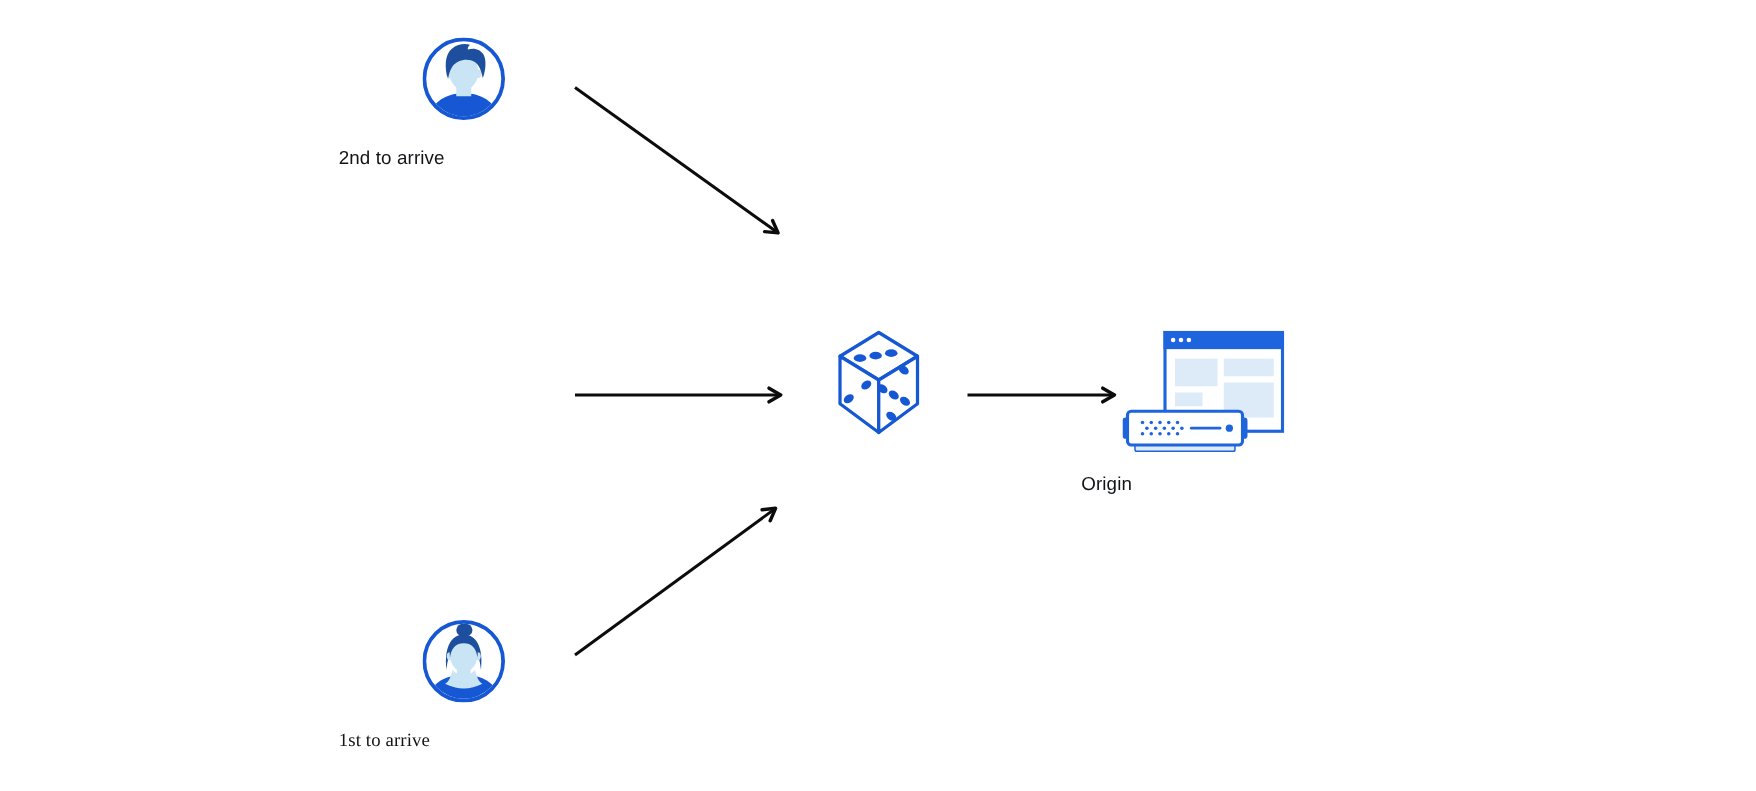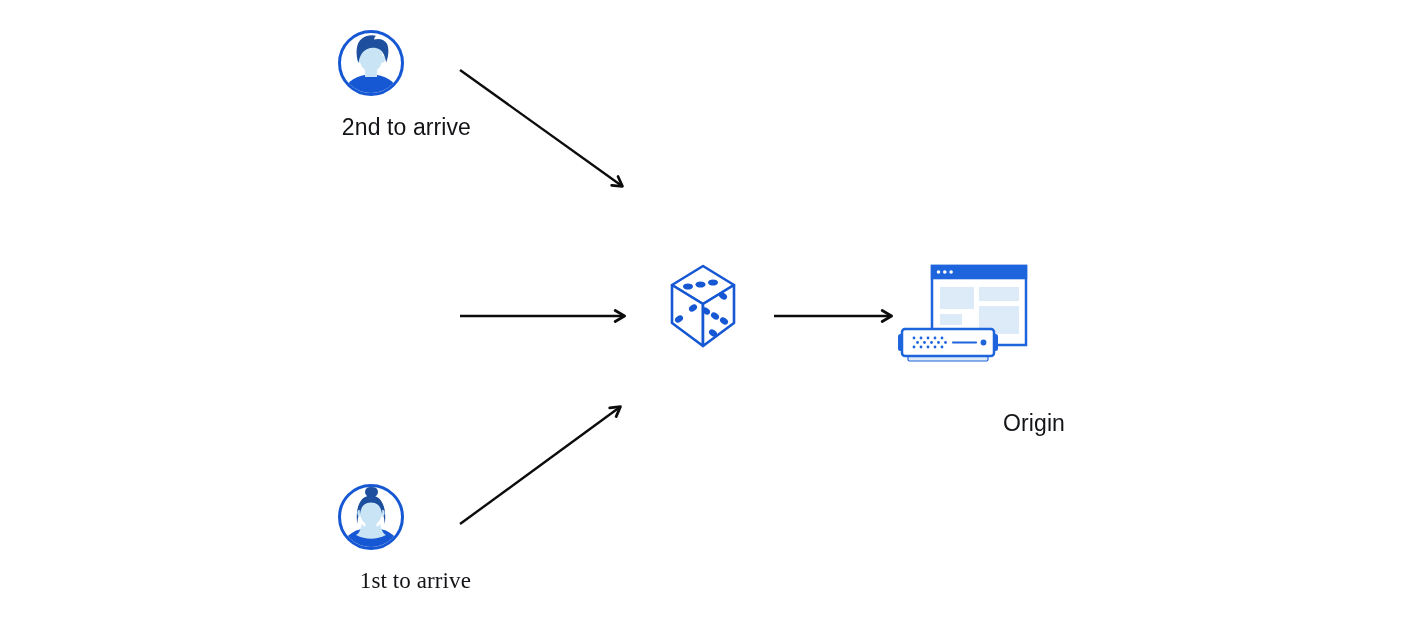--- a/index.html
+++ b/index.html
@@ -18,22 +18,22 @@
     width: 1405px;
     height: 633px;
     background: var(--canvas-bg);
     overflow: hidden;
     font-family: "Liberation Sans", sans-serif;
   }
   .node { position: absolute; }
   .node-label {
     position: absolute;
     width: 200px;
-    text-align: right;
-    font-size: 23px;
+    text-align: left;
+    font-size: 15px;
     line-height: 24px;
     color: var(--text-color);
     letter-spacing: 0.1px;
   }
   .edges-layer {
     position: absolute;
     left: 0; top: 0;
     width: 1405px; height: 633px;
     pointer-events: none;
   }
@@ -75,21 +75,21 @@
         <ellipse class="skin" cx="21.5" cy="29" rx="2.6" ry="3.4"></ellipse>
         <ellipse class="skin" cx="44.5" cy="29" rx="2.6" ry="3.4"></ellipse>
         <ellipse class="skin" cx="33" cy="27.5" rx="11.5" ry="14.5"></ellipse>
         <path class="hair" d="M20.5,33 C17.5,25 17.5,13 24,8.5 C28,5.5 33.5,4.5 38,5.8 C36.5,7.2 36,8.6 36.3,9.6 C41.5,7.8 46.5,9.6 48.8,13.6 C51.2,18 50.8,26 48.2,32.5 C47.2,27 45.4,22 41.8,19.6 C36.6,16.3 27.8,17.5 23.8,23.4 C22,26.3 21,29.6 20.5,33 Z"></path>
       </g>
     </svg>
     <div class="node-label" style="left:-67px; top:85px;">2nd to arrive</div>
   </div>
 
 
-  <div class="node" style="left:338px; top:484px;font-family:Liberation Serif, serif;">
+  <div class="node" style="left:338px; top:496px;font-family:Liberation Serif, serif;">
     <svg width="66" height="66" viewBox="0 0 66 66">
       <defs>
           <clipPath id="clipC">
             <circle cx="33" cy="33" r="30"></circle>
           </clipPath>
         </defs>
       <circle class="avatar-ring" cx="33" cy="33" r="31.5"></circle>
       <g clip-path="url(#clipC)">
         <path class="shirt" d="M3,66 C6,51 17,44 33,44 C49,44 60,51 63,66 Z"></path>
         <path class="skin" d="M24,40 C27,45 39,45 42,40 C44,48 46,50 48,51 C38,56 28,56 18,51 C20,50 22,48 24,40 Z"></path>
@@ -161,21 +161,21 @@
           <circle class="srv-pip" cx="16" cy="84" r="1.4"></circle>
             <circle class="srv-pip" cx="23" cy="84" r="1.4"></circle>
             <circle class="srv-pip" cx="30" cy="84" r="1.4"></circle>
             <circle class="srv-pip" cx="37" cy="84" r="1.4"></circle>
             <circle class="srv-pip" cx="44" cy="84" r="1.4"></circle>
         </g>
         <line class="srv-line" x1="55" y1="79.5" x2="78" y2="79.5"></line>
         <circle class="srv-pip" cx="85.5" cy="79.5" r="2.9"></circle>
       </g>
     </svg>
-    <div class="node-label" style="left:-33px; top:113px;margin-top:35px;">Origin</div>
+    <div class="node-label" style="left:-33px; top:113px;">Origin</div>
   </div>
 
   <svg class="edges-layer" viewBox="0 0 1405 633">
     <defs>
       <marker id="arrowhead" viewBox="0 0 10 10" refX="7.6" refY="5" markerWidth="6" markerHeight="6" orient="auto-start-reverse">
         <path class="edge-head" d="M1.5,1.2 L8,5 L1.5,8.8" stroke-width="1.9" stroke-linecap="round" stroke-linejoin="round"></path>
       </marker>
     </defs>
     <line class="edge" x1="460" y1="70" x2="622" y2="186" marker-end="url(#arrowhead)"></line>
     <line class="edge" x1="460" y1="316" x2="624" y2="316" marker-end="url(#arrowhead)"></line>

